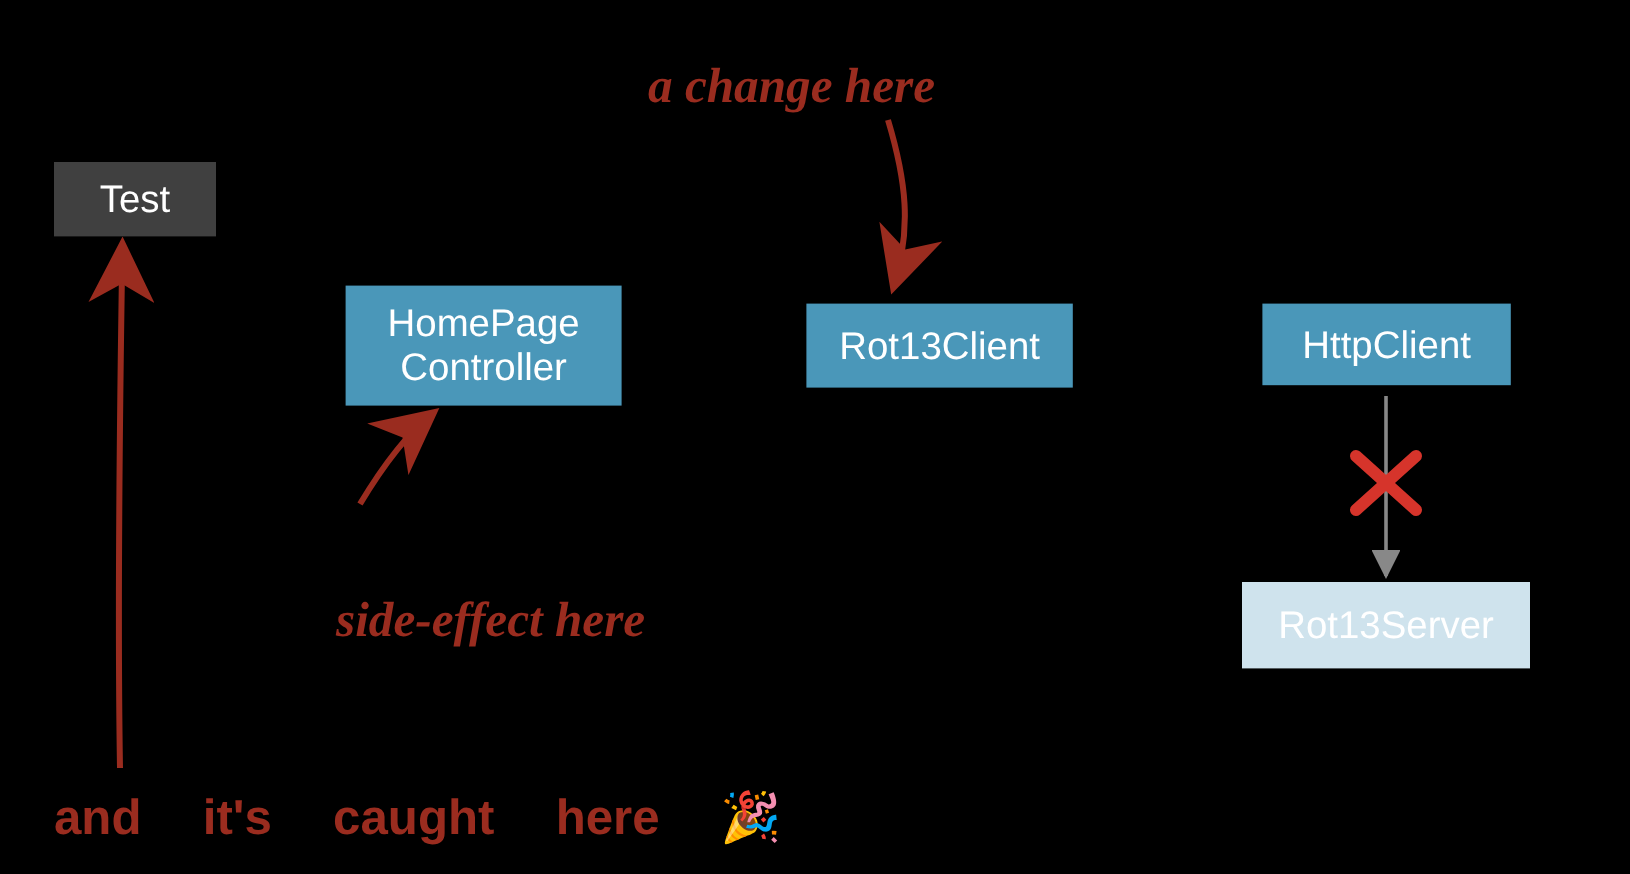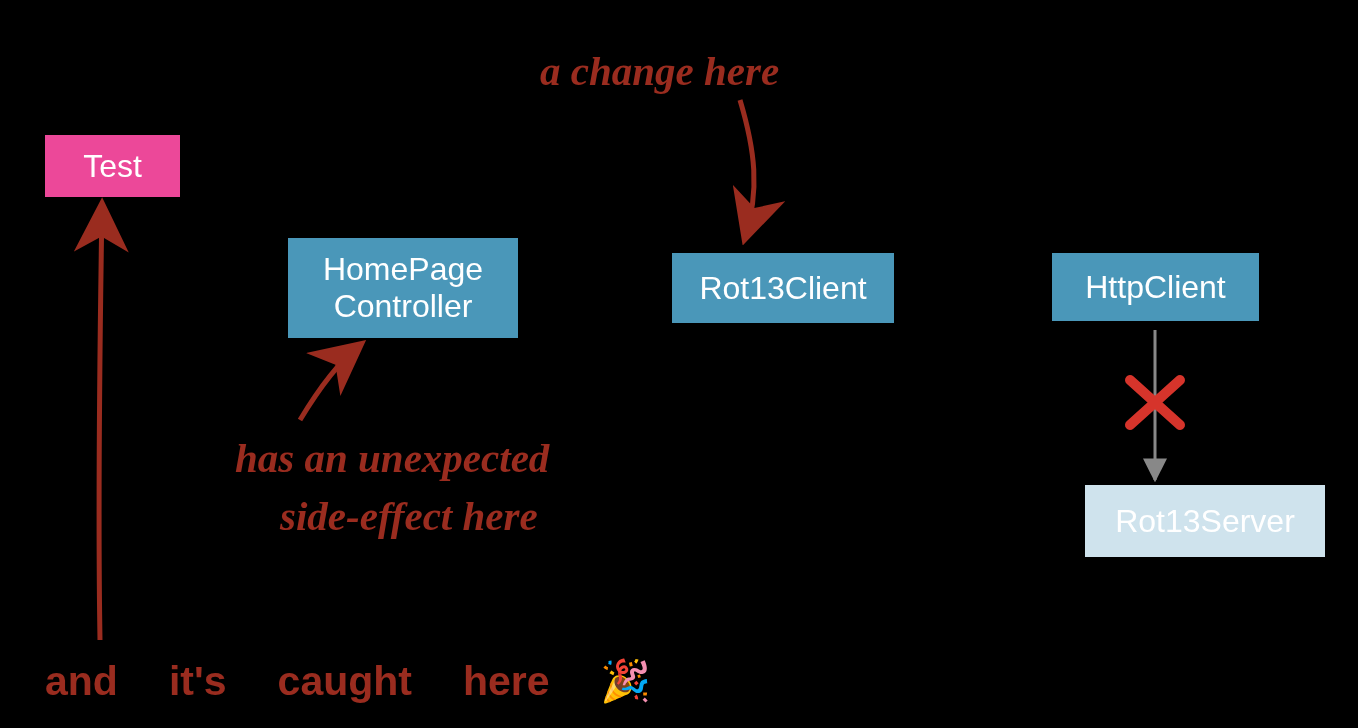--- a/index.html
+++ b/index.html
@@ -22,21 +22,21 @@
     align-items: center;
     justify-content: center;
     text-align: center;
     color: #fff;
     font-size: 32px;
     font-weight: 400;
     line-height: 1.15;
     padding: 0 6px;
     box-sizing: border-box;
   }
-  .box-green { background: #ec4899; }
+  .box-green { background: #404040; }
   .box-blue  { background: #4a97b9; }
   .box-light { background: #cfe3ed; color: #fff; }
   .edge-label {
     position: absolute;
     color: #000;
     font-family: "Courier New", monospace;
     font-size: 20px;
     letter-spacing: 0.5px;
   }
   .annot {
@@ -108,29 +108,28 @@
   </div>
 
   <div class="box box-blue" style="left:672px; top:253px; width:222px; height:70px;">
     <span>Rot13Client</span>
   </div>
 
   <div class="box box-blue" style="left:1052px; top:253px; width:207px; height:68px;">
     <span>HttpClient</span>
   </div>
 
-  <div class="box box-light" style="left:1085px; top:485px; width:240px; height:72px;">
+  <div class="box box-light" style="left:1035px; top:485px; width:240px; height:72px;">
     <span>Rot13Server</span>
   </div>
 
   <div class="edge-label" style="left:560px; top:262px;">nulled</div>
   <div class="edge-label" style="left:940px; top:262px;">nulled</div>
 
   <div class="annot" style="left:540px; top:45px;">a change here</div>
 
-  <div class="annot" style="left:235px; top:432px;">has an unexpected</div>
   <div class="annot" style="left:280px; top:490px;">side-effect here</div>
 
   <div class="annot" style="left:45px; top:655px;">
     <span class="emoji">and it's caught here 🎉</span>
   </div>
 
 </div>
 
 </body></html>

